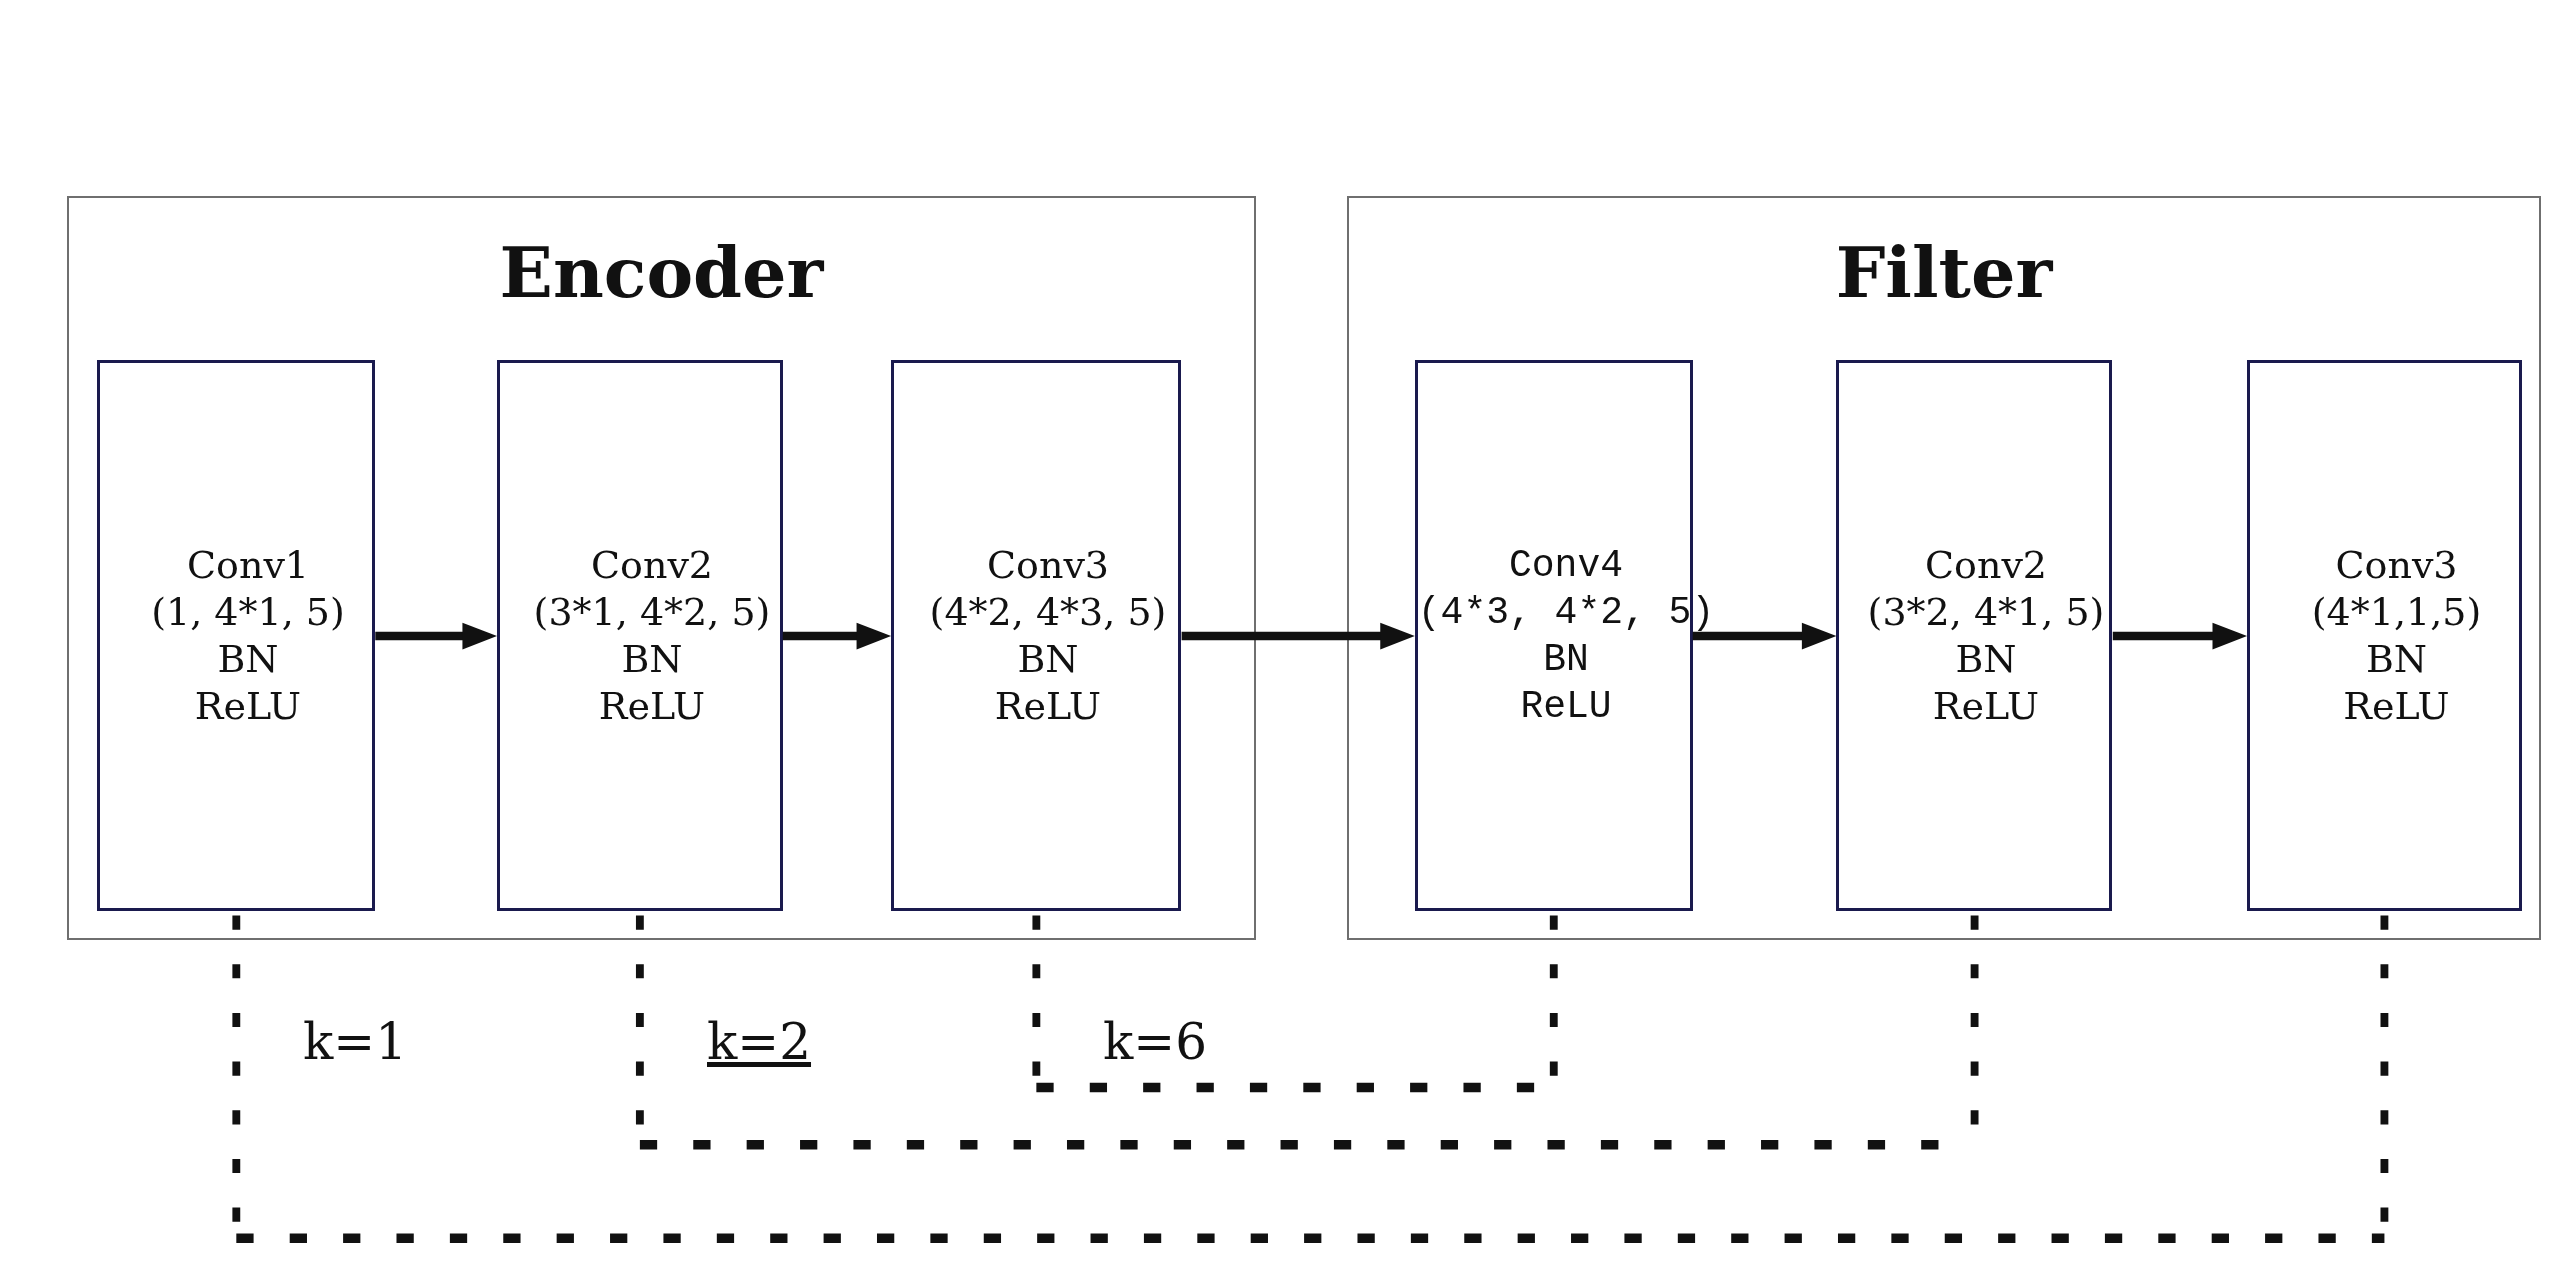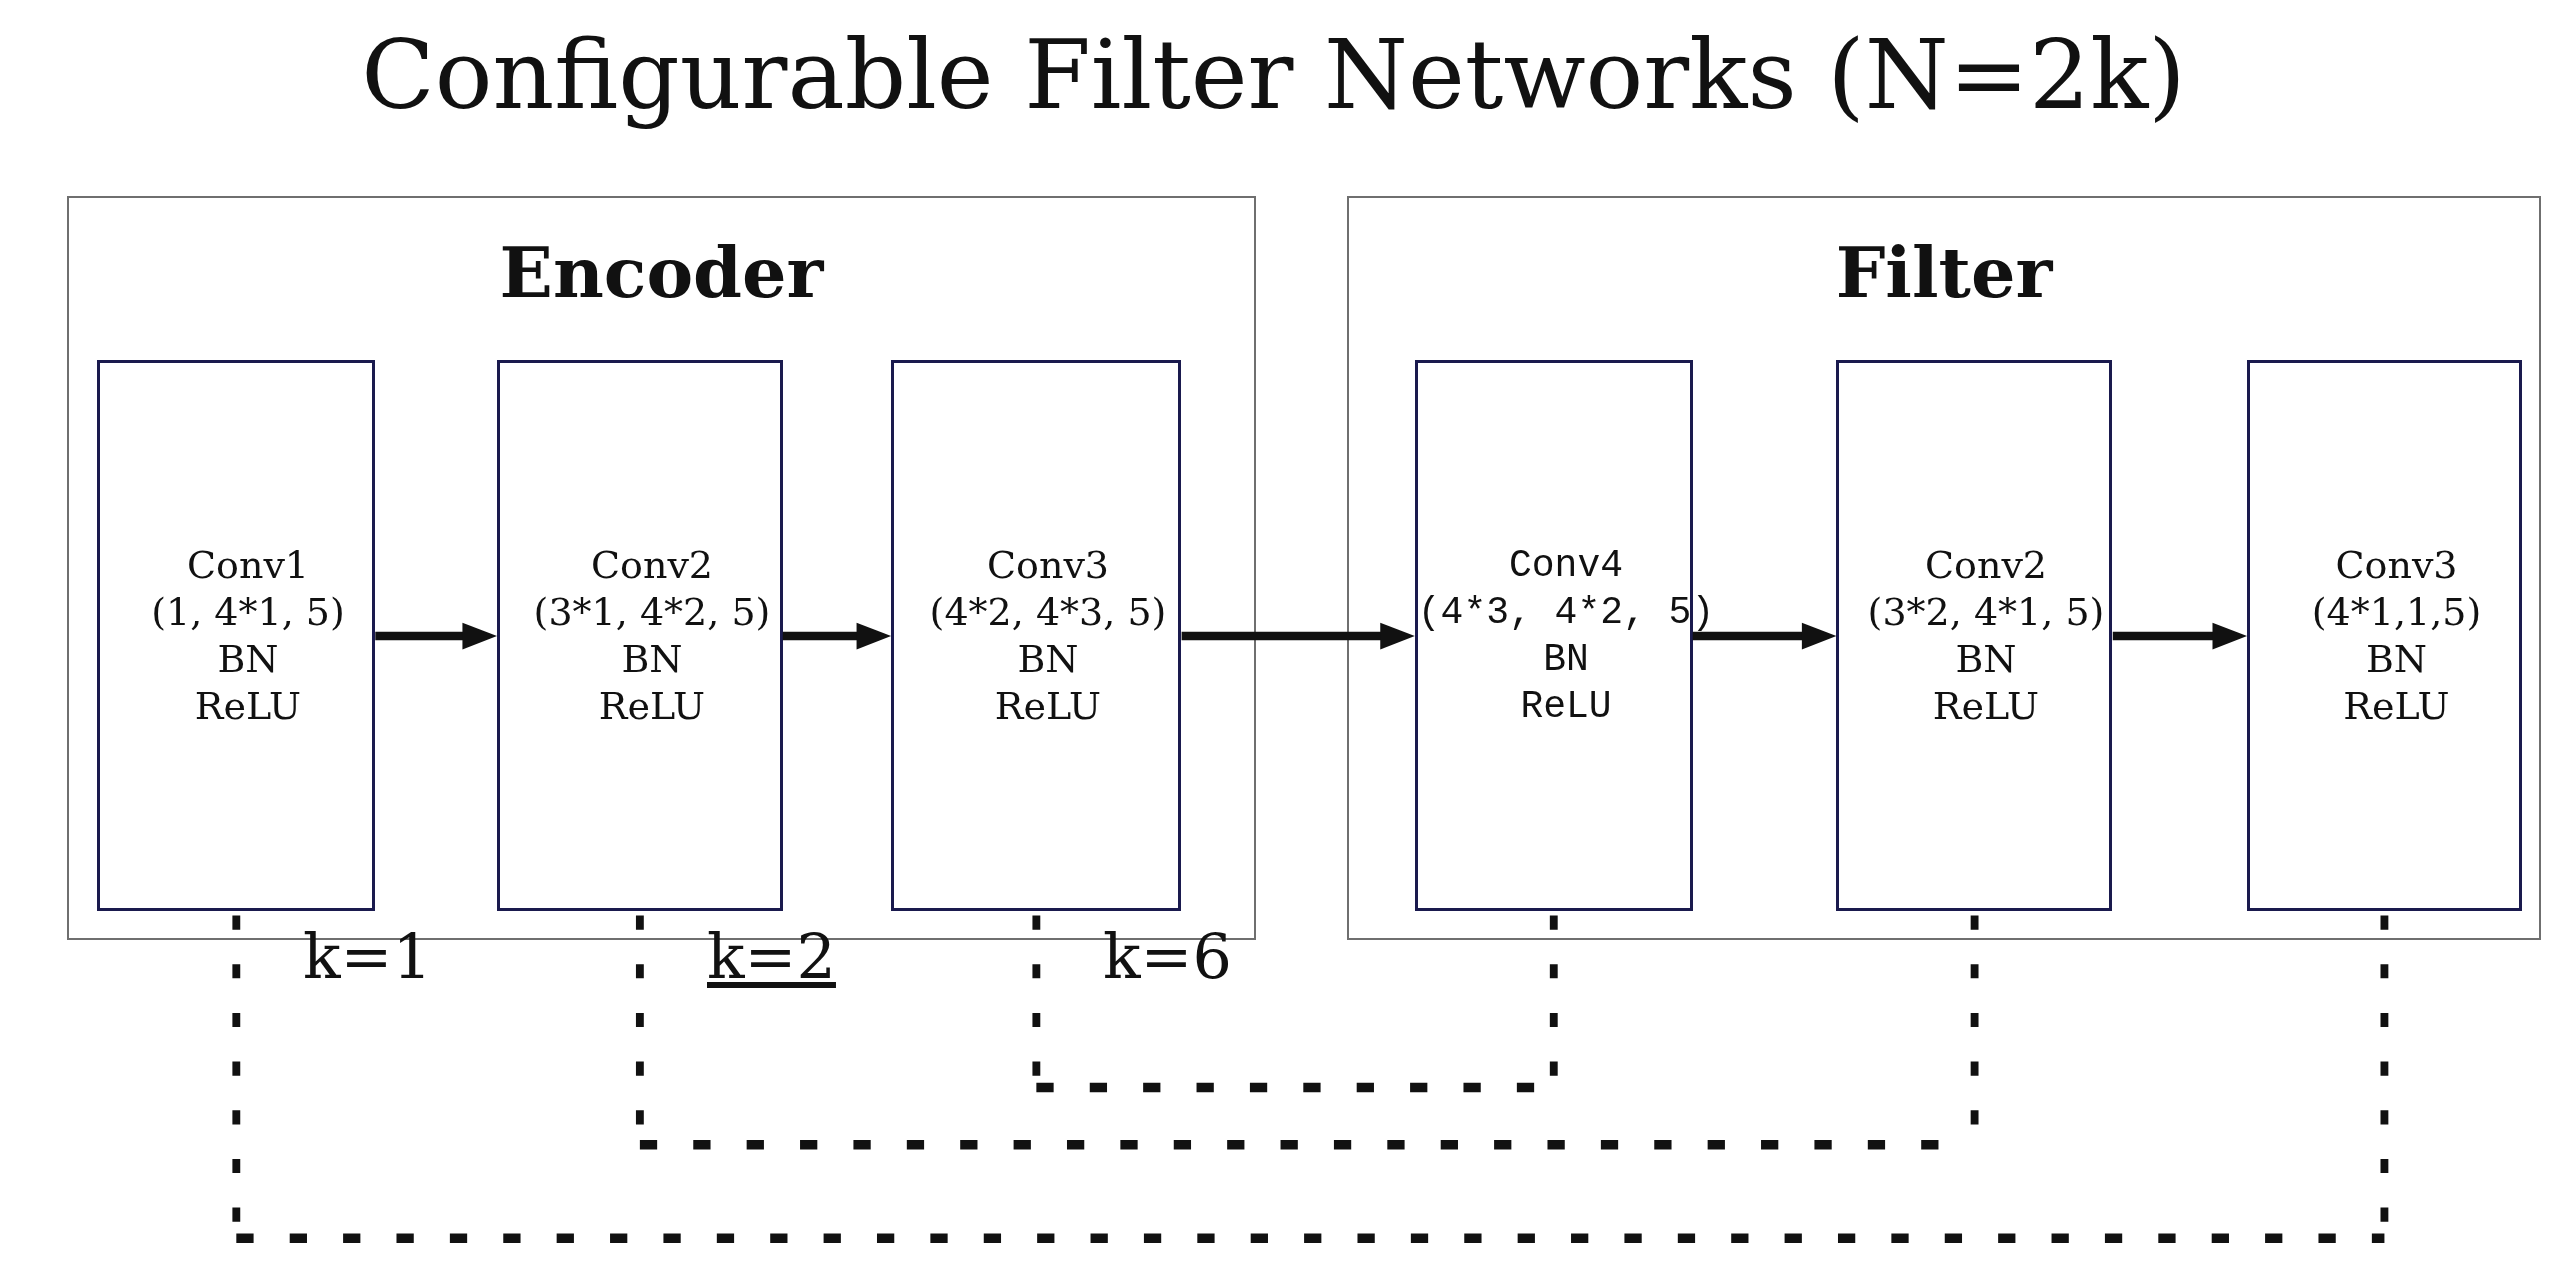--- a/index.html
+++ b/index.html
@@ -56,39 +56,38 @@
     align-items: center;
     justify-content: center;
     text-align: center;
     font-size: 38px;
     line-height: 47px;
     white-space: nowrap;
     padding-left: 24px;
   }
   .k-label {
     position: absolute;
-    top: 928px;
-    font-size: 62px;
+    top: 1014px;
+    font-size: 50px;
     line-height: 57px;
   }
   .connector-layer {
     position: absolute;
     top: 0;
     left: 0;
     width: 2576px;
     height: 1276px;
     pointer-events: none;
   }
 </style>
 </head>
 <body>
 
 <div class="canvas">
 
-  <div class="diagram-title">Configurable Filter Networks (N=2k)</div>
 
   <div class="group-box" style="left:67px; width:1189px;">
     <div class="group-label">Encoder</div>
   </div>
 
   <div class="group-box" style="left:1347px; width:1194px;">
     <div class="group-label">Filter</div>
   </div>
 
   <div class="conv-block" style="left:97px; width:278px;">

